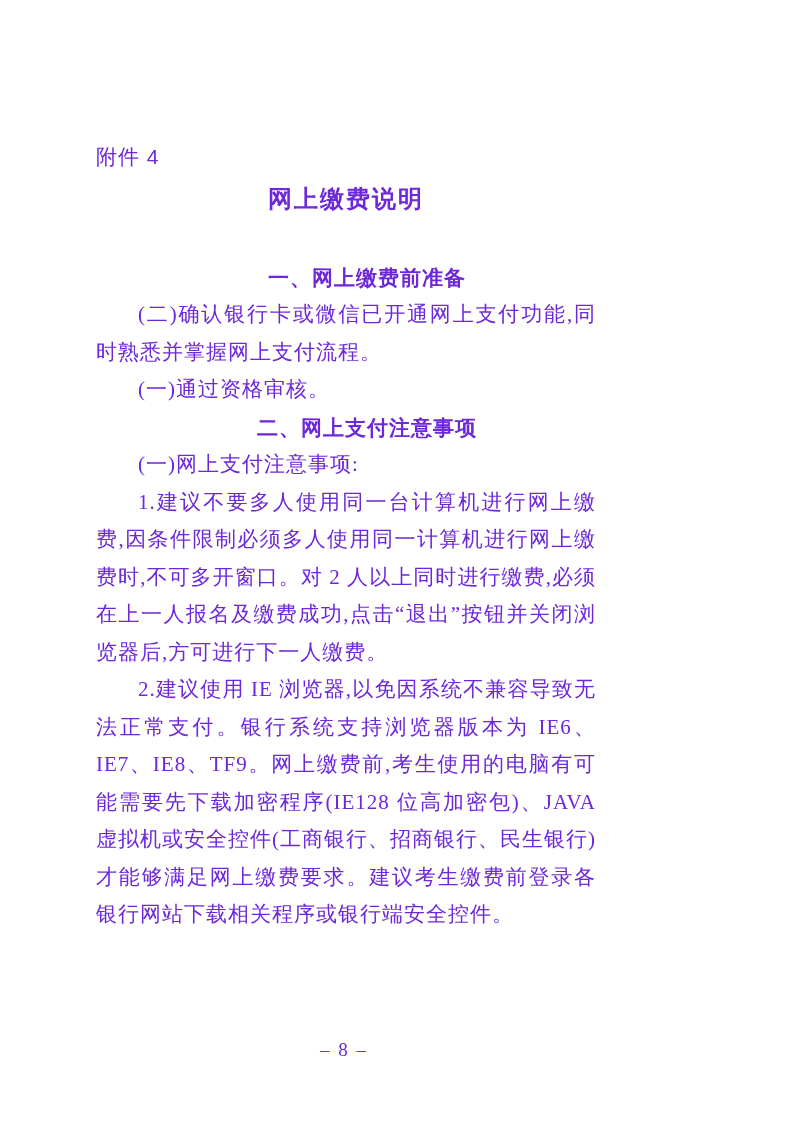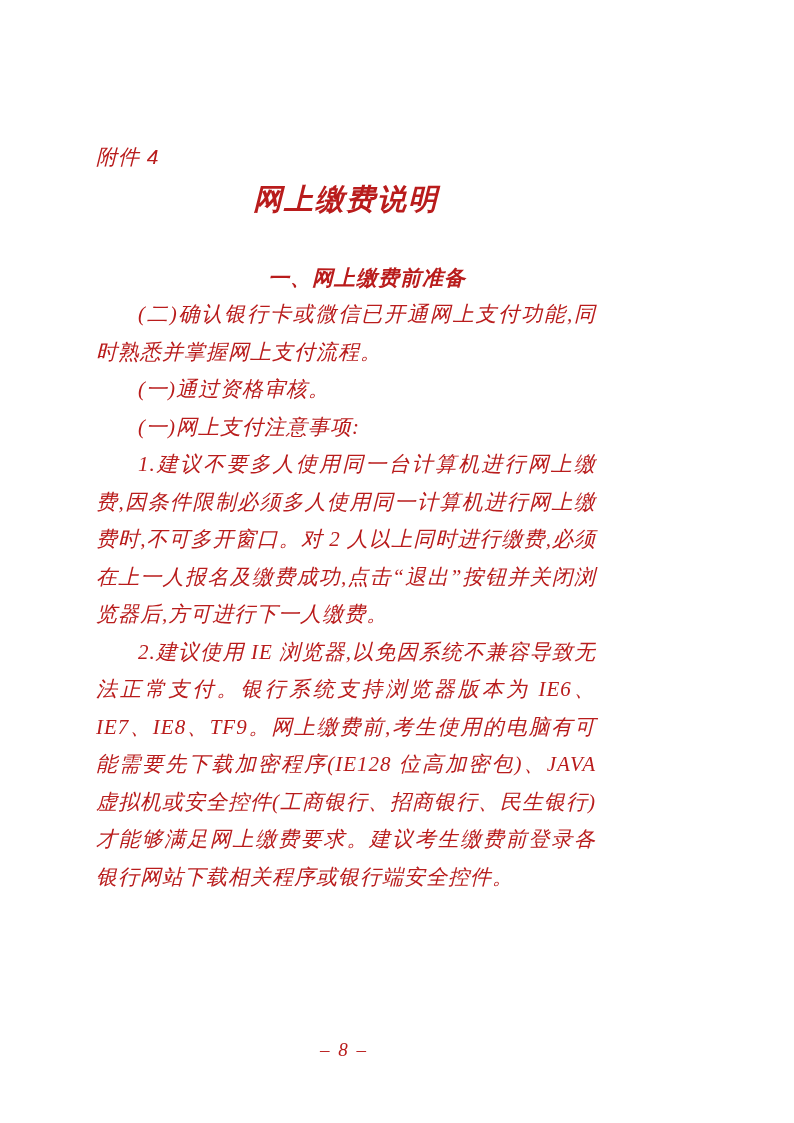--- a/index.html
+++ b/index.html
@@ -5,40 +5,39 @@
   html, body {
     margin: 0;
     padding: 0;
     background: #ffffff;
   }
   .page {
     position: relative;
     width: 688px;
     height: 1123px;
     background: #ffffff;
-    color: #b91c1c;
+    color: #6d28d9;
     overflow: hidden;
     font-family: "Liberation Serif", "DejaVu Serif", serif;
-    font-style: italic;
   }
   .content {
     position: absolute;
     left: 96px;
     right: 92px;
     top: 138px;
   }
   .attachment {
     font-family: "Liberation Sans", "DejaVu Sans", sans-serif;
     font-size: 21px;
     line-height: 37.5px;
     letter-spacing: 1px;
   }
   .title {
     margin: 2px 0 39px 0;
-    font-size: 29px;
+    font-size: 24px;
     line-height: 42px;
     font-weight: bold;
     text-align: center;
     letter-spacing: 2px;
     font-family: "Liberation Serif", "DejaVu Serif", serif;
   }
   .heading {
     margin: 0;
     font-family: "Liberation Sans", "DejaVu Sans", sans-serif;
     font-size: 21px;
@@ -77,20 +76,21 @@
     <div class="attachment">附件 4</div>
 
     <h1 class="title">网上缴费说明</h1>
 
     <h2 class="heading">一、网上缴费前准备</h2>
 
     <p class="para">(二)确认银行卡或微信已开通网上支付功能,同时熟悉并掌握网上支付流程。</p>
 
     <p class="para">(一)通过资格审核。</p>
 
+    <h2 class="heading">二、网上支付注意事项</h2>
 
     <p class="para">(一)网上支付注意事项:</p>
 
     <p class="para">1.建议不要多人使用同一台计算机进行网上缴费,因条件限制必须多人使用同一计算机进行网上缴费时,不可多开窗口。对 2 人以上同时进行缴费,必须在上一人报名及缴费成功,点击“退出”按钮并关闭浏览器后,方可进行下一人缴费。</p>
 
     <p class="para">2.建议使用 IE 浏览器,以免因系统不兼容导致无法正常支付。银行系统支持浏览器版本为 IE6、IE7、IE8、TF9。网上缴费前,考生使用的电脑有可能需要先下载加密程序(IE128 位高加密包)、JAVA 虚拟机或安全控件(工商银行、招商银行、民生银行)才能够满足网上缴费要求。建议考生缴费前登录各银行网站下载相关程序或银行端安全控件。</p>
 
 
   </div>
 

